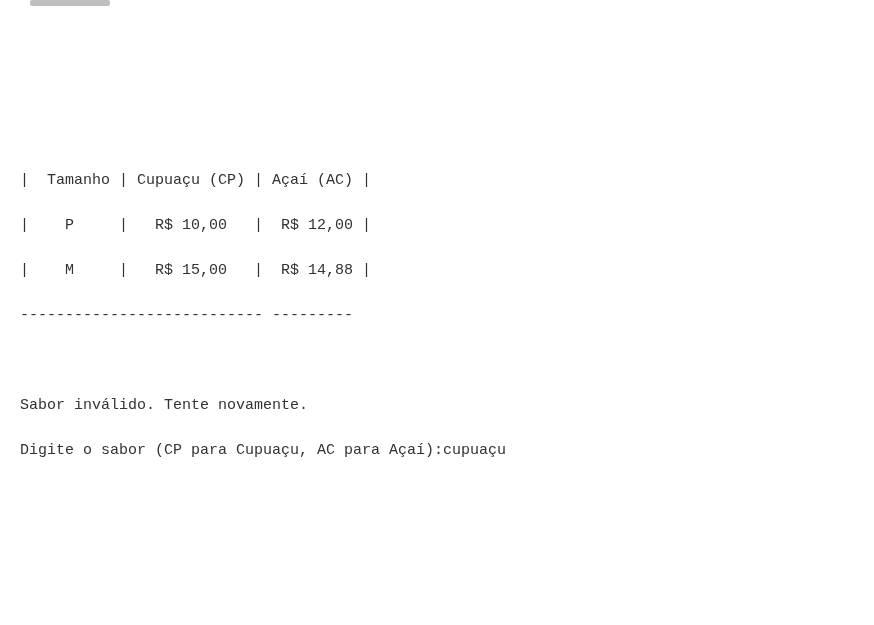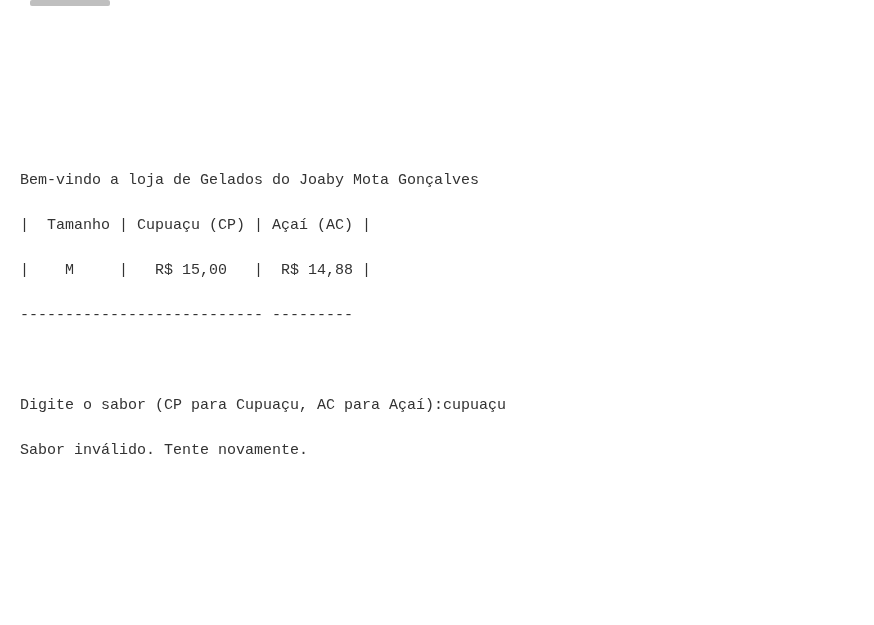--- a/index.html
+++ b/index.html
@@ -34,27 +34,27 @@
     }
   </style>
 </head>
 <body>
 
 
 
 <div class="scrollbar-hint"></div>
 
 <div class="terminal-output">
-<span class="line">Bem-vindo a loja de Gelados do Joaby Mota Gonçalves</span>
 <span class="line">|  Tamanho | Cupuaçu (CP) | Açaí (AC) |</span>
+<span class="line">|    P     |   R$ 10,00   |  R$ 12,00 |</span>
 <span class="line">|    M     |   R$ 15,00   |  R$ 14,88 |</span>
 <span class="line">--------------------------- ---------</span>
 <span class="line"></span>
+<span class="line">Sabor inválido. Tente novamente.</span>
 <span class="line">Digite o sabor (CP para Cupuaçu, AC para Açaí):cupuaçu</span>
-<span class="line">Sabor inválido. Tente novamente.</span>
 <span class="line"></span>
 
 
 
 
 
 
 
 
 

